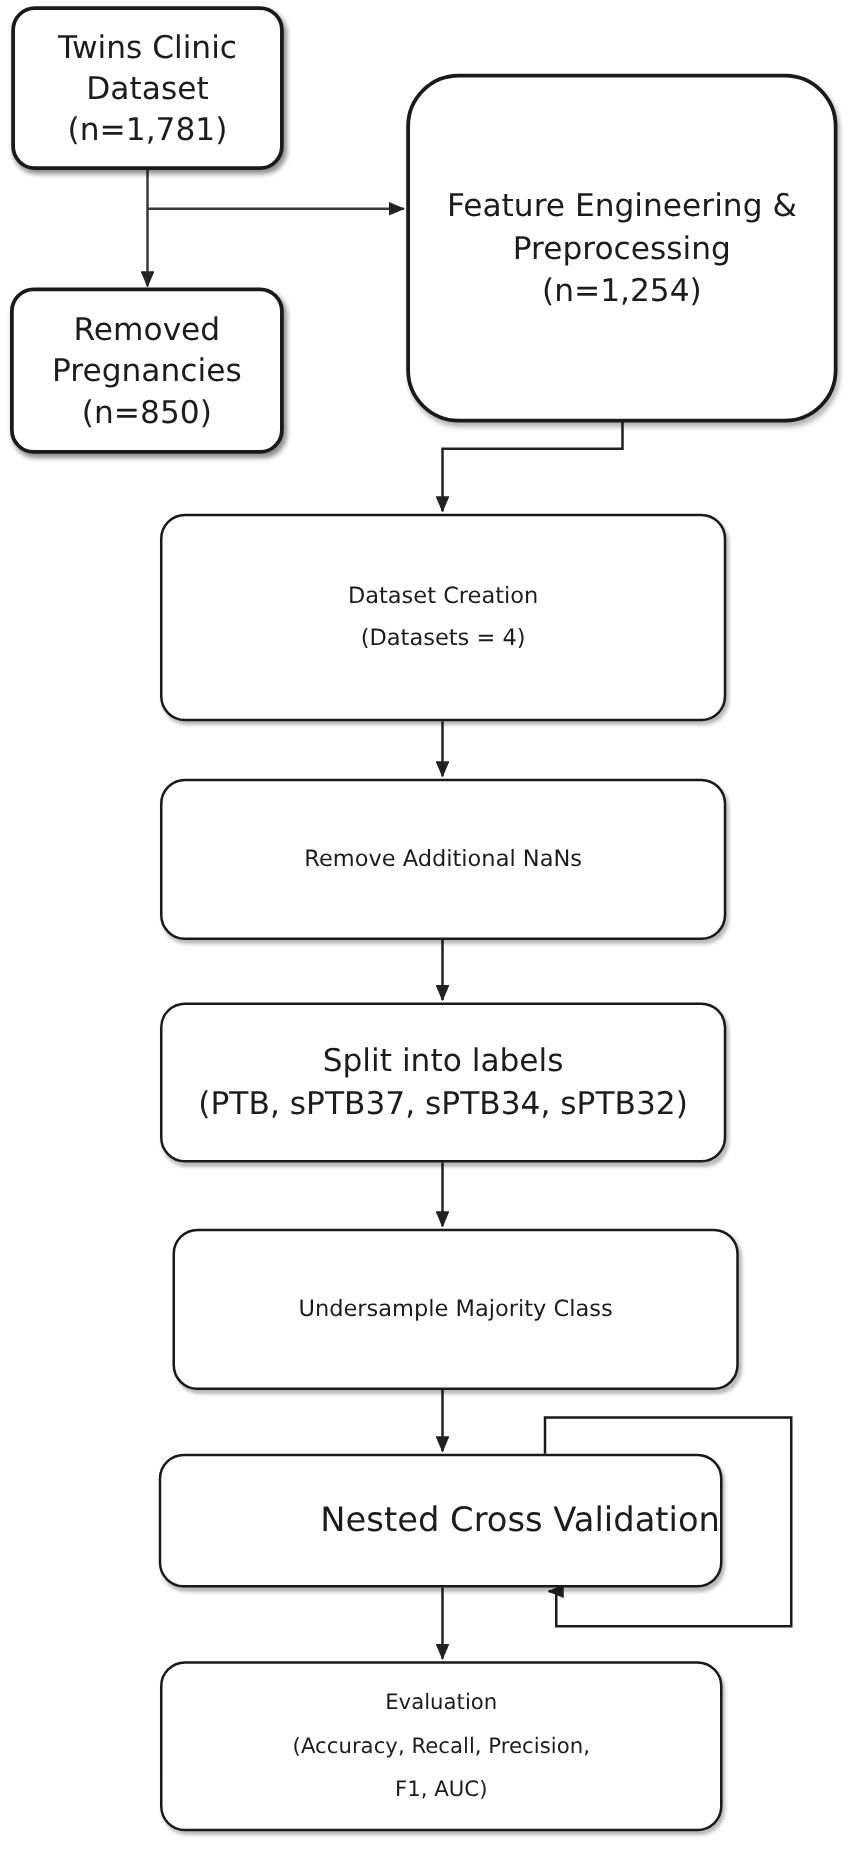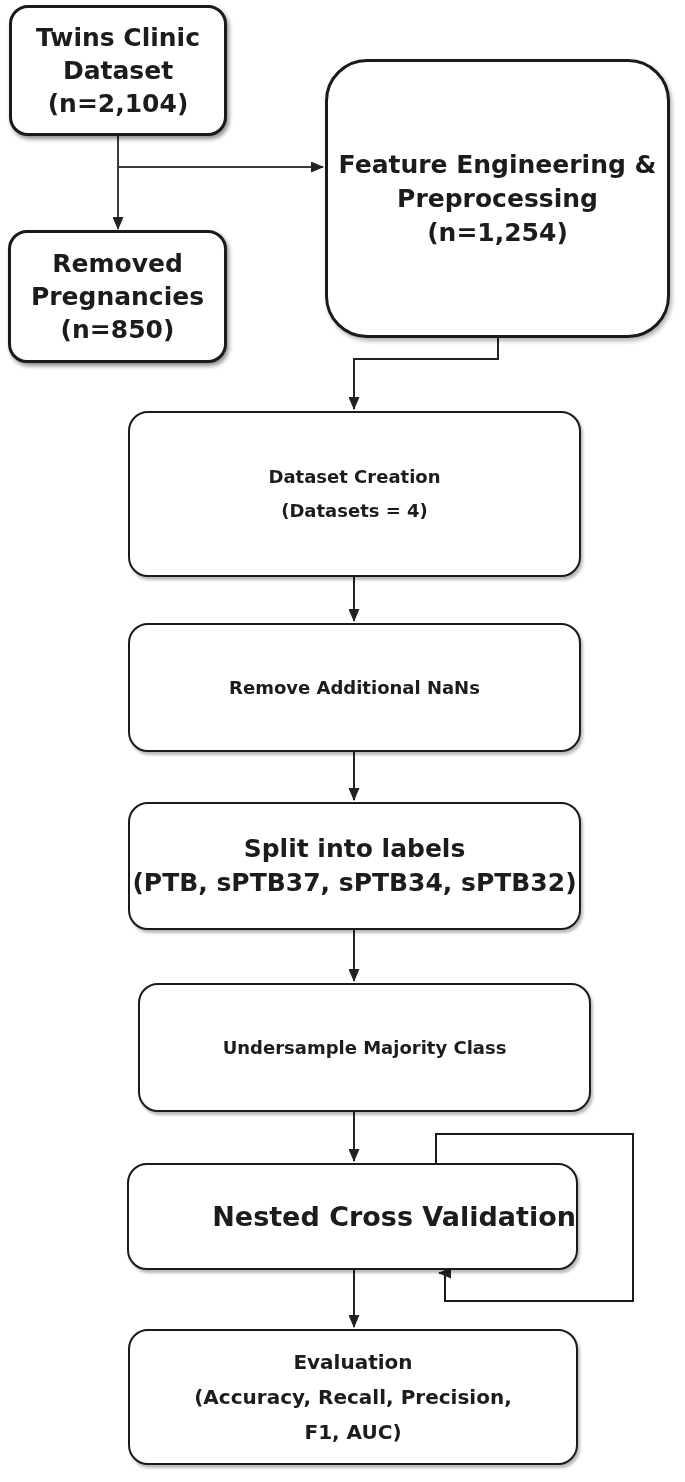--- a/index.html
+++ b/index.html
@@ -32,30 +32,30 @@
     display: flex;
     flex-direction: column;
     justify-content: center;
     align-items: center;
     text-align: center;
     font-size: 18px;
     line-height: 34px;
     box-shadow: 2px 3px 3px rgba(0,0,0,0.28);
     z-index: 2;
   }
-  .node .line { width: 100%; font-weight: bold; }
+  .node .line { width: 100%; }
   #node-a { left: 9px;   top: 5px;    width: 218px; height: 131px; border-width: 3.5px; border-radius: 19px; font-size: 25px; line-height: 33px; box-shadow: 2px 3px 4px rgba(0,0,0,0.45); }
   #node-b { left: 325px; top: 28px;   width: 345px; height: 279px; border-width: 3px;   border-radius: 42px; font-size: 25px; line-height: 34px; box-shadow: 2px 3px 4px rgba(0,0,0,0.30); margin-top: 31px; }
   #node-c { left: 8px;   top: 230px;  width: 219px; height: 133px; border-width: 3.5px; border-radius: 19px; font-size: 25px; line-height: 33px; box-shadow: 2px 3px 4px rgba(0,0,0,0.45); }
   #node-d { left: 128px; top: 411px;  width: 453px; height: 166px; }
   #node-e { left: 128px; top: 623px;  width: 453px; height: 129px; }
   #node-f { left: 128px; top: 802px;  width: 453px; height: 128px; font-size: 25px; }
   #node-g { left: 128px; top: 983px;  width: 453px; height: 129px; margin-left: 10px; }
   #node-h { left: 127px; top: 1163px; width: 451px; height: 107px; font-size: 27px; text-align: right; }
-  #node-i { left: 128px; top: 1329px; width: 450px; height: 136px; font-size: 20px; line-height: 35px; }
+  #node-i { left: 128px; top: 1329px; width: 450px; height: 136px; font-size: 17px; line-height: 35px; }
 </style>
 </head>
 <body>
 
 <div id="canvas">
 
   <svg id="connector-layer" viewBox="0 0 685 1482" xmlns="http://www.w3.org/2000/svg">
     <defs>
       <marker id="arrow" markerWidth="13" markerHeight="11" refX="12" refY="5.5" orient="auto" markerUnits="userSpaceOnUse">
         <path d="M0,0 L13,5.5 L0,11 Z" fill="#222222"></path>
@@ -77,21 +77,21 @@
     <line x1="354" y1="1112" x2="354" y2="1161" stroke="#222222" stroke-width="2" marker-end="url(#arrow)"></line>
 
     <polyline points="436,1163 436,1134 633,1134 633,1301 445,1301 445,1273 439,1273" fill="none" stroke="#1a1a1a" stroke-width="2" marker-end="url(#arrow)"></polyline>
 
     <line x1="354" y1="1270" x2="354" y2="1327" stroke="#222222" stroke-width="2" marker-end="url(#arrow)"></line>
   </svg>
 
   <div id="node-a" class="node">
     <div class="line">Twins Clinic</div>
     <div class="line">Dataset</div>
-    <div class="line">(n=2,104)</div>
+    <div class="line">(n=1,781)</div>
   </div>
 
   <div id="node-b" class="node">
     <div class="line">Feature Engineering &amp;</div>
     <div class="line">Preprocessing</div>
     <div class="line">(n=1,254)</div>
   </div>
 
   <div id="node-c" class="node">
     <div class="line">Removed</div>

